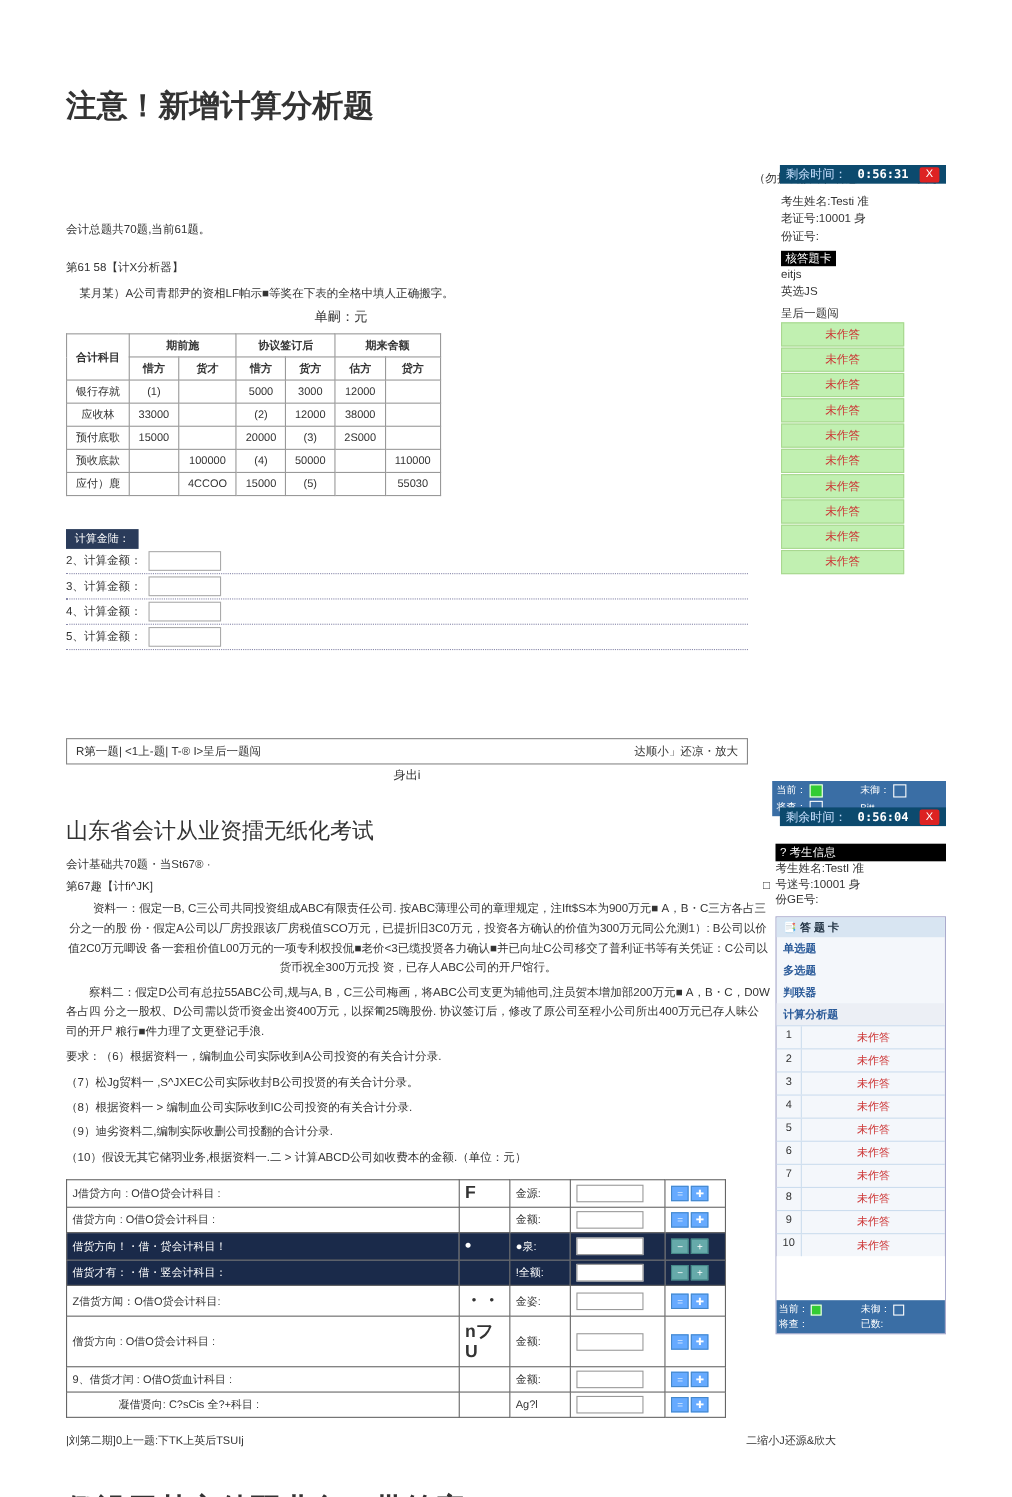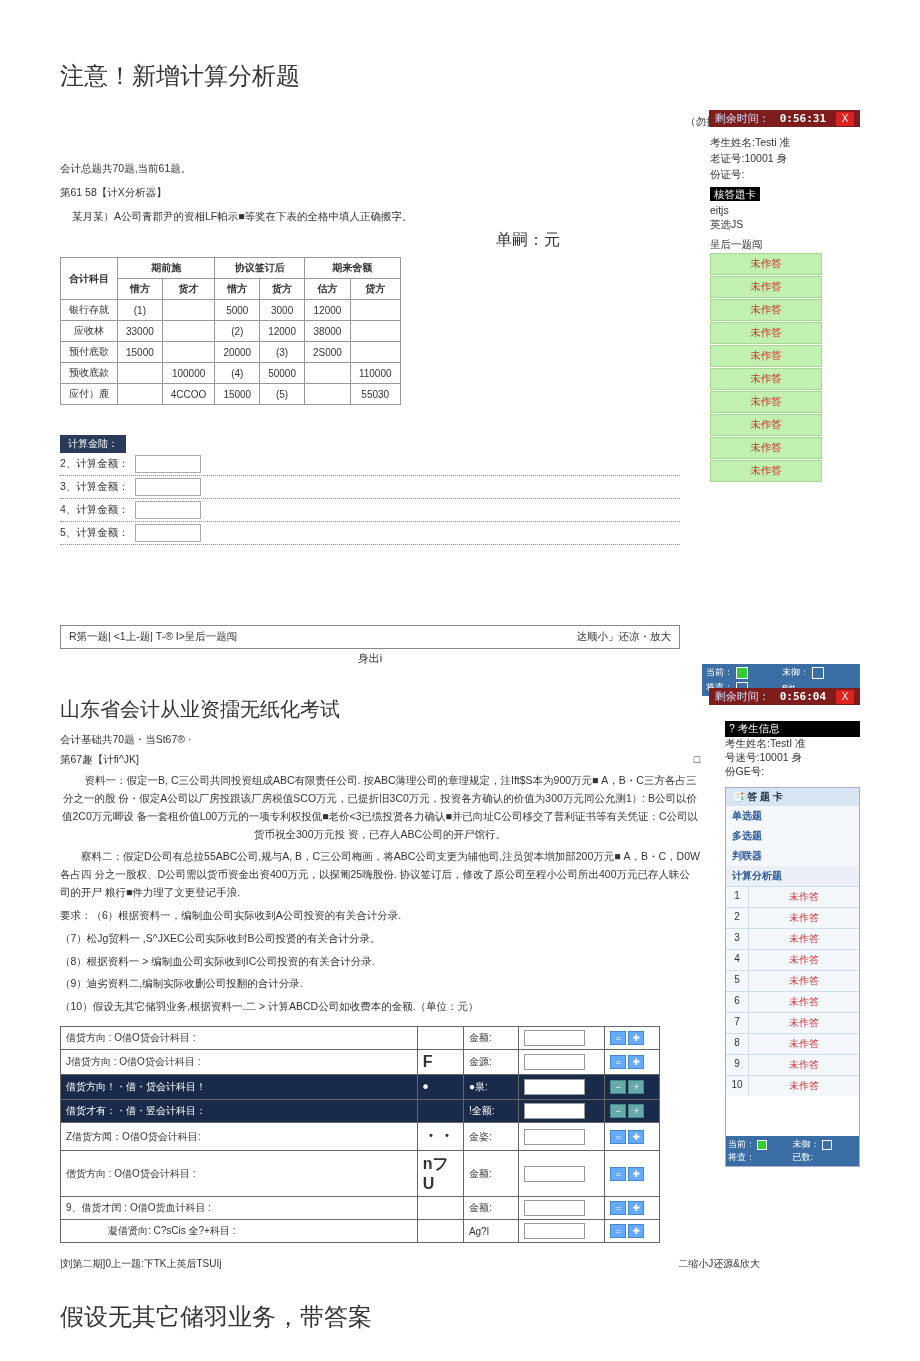--- a/index.html
+++ b/index.html
@@ -5,25 +5,25 @@
   body {
     font-family: "Microsoft YaHei", sans-serif;
     background: #fff;
     margin: 0;
     padding: 40px 60px;
     font-size: 12px;
     color: #333;
     width: 920px;
     box-sizing: border-box;
   }
-  h1 { font-size: 24px; font-weight: 400; margin: 20px 0; }
+  h1 { font-size: 28px; font-weight: 700; margin: 37px 0; }
   .section1, .section2 { position: relative; margin-bottom: 30px; }
   .timer-bar {
     position: absolute; right: 0; top: -2px;
-    background: #7f1d1d; color: #fff; font-size: 11px;
+    background: #0c4a6e; color: #fff; font-size: 11px;
     padding: 1px 6px; display: flex; align-items: center; gap: 10px;
   }
   .timer-label { color: #c8e0ff; }
   .timer-time { font-weight: bold; font-family: monospace; }
   .close-x {
     background: #d22; color:#fff; width:18px;height:14px;
     display:inline-flex;align-items:center;justify-content:center;
     font-size:10px;border-radius:2px;
   }
   .small-note { font-size: 10.5px; color:#333; margin:3px 0; }
@@ -34,42 +34,42 @@
   .badge { background:#000;color:#fff;padding:1px 4px;font-size:10.5px; }
   .answer-card { margin-top:6px; }
   .answer-row {
     background:#c1f0b1; border:1px solid #a8d890;
     color:#c33; text-align:center; font-size:10.5px;
     padding:3px 0; width:110px; margin:1px 0;
   }
   .left-body { width:620px; }
   .tbl { border-collapse:collapse; font-size:10px; margin-top:6px; }
   .tbl th,.tbl td { border:1px solid #999; padding:3px 8px; text-align:center; }
-  .unit { text-align:right; font-size:16px; margin-right:120px; margin-top:6px;}
+  .unit { text-align:center; font-size:12px; margin-right:120px; margin-top:6px;}
   .calc-block { margin-top:30px; }
   .calc-head { background:#2a3b5a;color:#fff;font-size:10px;padding:2px 8px;display:inline-block; }
   .calc-row { font-size:10.5px; padding:2px 0; border-bottom:1px dotted #88a; color:#333; display:flex; align-items:center; gap:6px;}
   .calc-row input { height:14px;border:1px solid #aaa;width:60px; }
   .nav-bar {
     border:1px solid #888; padding:4px 8px; font-size:10.5px;
     display:flex; justify-content:space-between; margin-top:80px;
   }
   .nav-bar .l u,.nav-bar .r { color:#333; }
   .center-sub { text-align:center; font-size:11px; margin-top:2px; }
   .status-box {
     position:absolute; right:0; bottom:-30px; width:150px;
     background:#3a6ea5; color:#fff; font-size:9px; padding:2px 4px;
     display:grid; grid-template-columns:1fr 1fr; gap:2px;
   }
   .status-box .cell { display:flex;align-items:center;gap:3px;}
   .status-box .sq { width:10px;height:10px;border:1px solid #fff; }
   .sq.green{background:#3c3;}
   .h2 { font-size:20px; font-weight:500; margin:10px 0; }
   .sec2-right {
-    position:absolute; right:0; top:25px; width:135px; font-size:10.5px;
+    position:absolute; right:0; top:25px; width:155px; font-size:10.5px;
   }
   .sec2-card {
     border:1px solid #aac; margin-top:8px; background:#f4f7fb;
     font-size:10px;
   }
   .sec2-card .hd { background:#d8e5f2;padding:2px 6px;color:#234; font-weight:bold;}
   .sec2-card .cat { padding:3px 6px; color:#2a5a99; font-weight:bold; cursor:default;}
   .sec2-card .cat.dark{ background:#eceff5;}
   .sec2-card .item { display:flex;border-top:1px solid #cde; }
   .sec2-card .item .n { width:22px;text-align:center;color:#333;border-right:1px solid #cde;padding:3px 0;}
@@ -124,21 +124,21 @@
           <div class="answer-row">未作答</div>
           <div class="answer-row">未作答</div>
           <div class="answer-row">未作答</div>
           <div class="answer-row">未作答</div>
         </div>
     </div>
   </div>
 
   <div class="left-body">
     <div class="small-note" style="margin-top:30px;">会计总题共70题,当前61题。</div>
-    <div class="small-note" style="margin-top:10px;">第61 58【计X分析器】</div>
+    <div class="small-note" style="margin-top:20px;">第61 58【计X分析器】</div>
     <div class="small-note" style="margin-top:10px;margin-left:12px;">某月某）A公司青郡尹的资相LF帕示■等奖在下表的全格中填人正确搬字。</div>
     <div class="unit">单嗣：元</div>
     <table class="tbl">
       <thead>
         <tr id="thead1">
             <th rowspan="2">合计科目</th>
             <th colspan="2">期前施</th>
             <th colspan="2">协议签订后</th>
             <th colspan="2">期来舍额</th>
           </tr>
@@ -339,33 +339,33 @@
     <div id="sec2-lines">
         <div class="para">（7）松Jg贸料一 ,S^JXEC公司实际收封B公司投贤的有关合计分录。</div>
         <div class="para">（8）根据资料一 &gt; 编制血公司实际收到IC公司投资的有关合计分录.</div>
         <div class="para">（9）迪劣资料二,编制实际收删公司投翻的合计分录.</div>
         <div class="para">（10）假设无其它储羽业务,根据资料一.二 &gt; 计算ABCD公司如收费本的金额.（单位：元）</div>
       </div>
 
     <table class="entry-table">
       <tbody id="entry-body">
           <tr>
+            <td style="width: 280px;">J借贷方向 : O借O贷会计科目 :</td>
+            <td class="F" style="width: 30px;">F</td>
+            <td class="amt">金源:</td>
+            <td style="width: 70px;"><input type="text" style=""></td>
+            <td style="width: 40px;"><span class="btns">
+                <span class="btn blue">=</span>
+                <span class="btn blue">✚</span>
+              </span></td>
+          </tr>
+          <tr>
             <td style="width: 280px;">借贷方向 : O借O贷会计科目 :</td>
             <td class="F" style="width: 30px;"></td>
             <td class="amt">金额:</td>
-            <td style="width: 70px;"><input type="text" style=""></td>
-            <td style="width: 40px;"><span class="btns">
-                <span class="btn blue">=</span>
-                <span class="btn blue">✚</span>
-              </span></td>
-          </tr>
-          <tr>
-            <td style="width: 280px;">J借贷方向 : O借O贷会计科目 :</td>
-            <td class="F" style="width: 30px;">F</td>
-            <td class="amt">金源:</td>
             <td style="width: 70px;"><input type="text" style=""></td>
             <td style="width: 40px;"><span class="btns">
                 <span class="btn blue">=</span>
                 <span class="btn blue">✚</span>
               </span></td>
           </tr>
           <tr class="dark">
             <td style="width: 280px;">借货方向！・借・贷会计科目！</td>
             <td class="F" style="width: 30px;">•</td>
             <td class="amt">●泉:</td>

